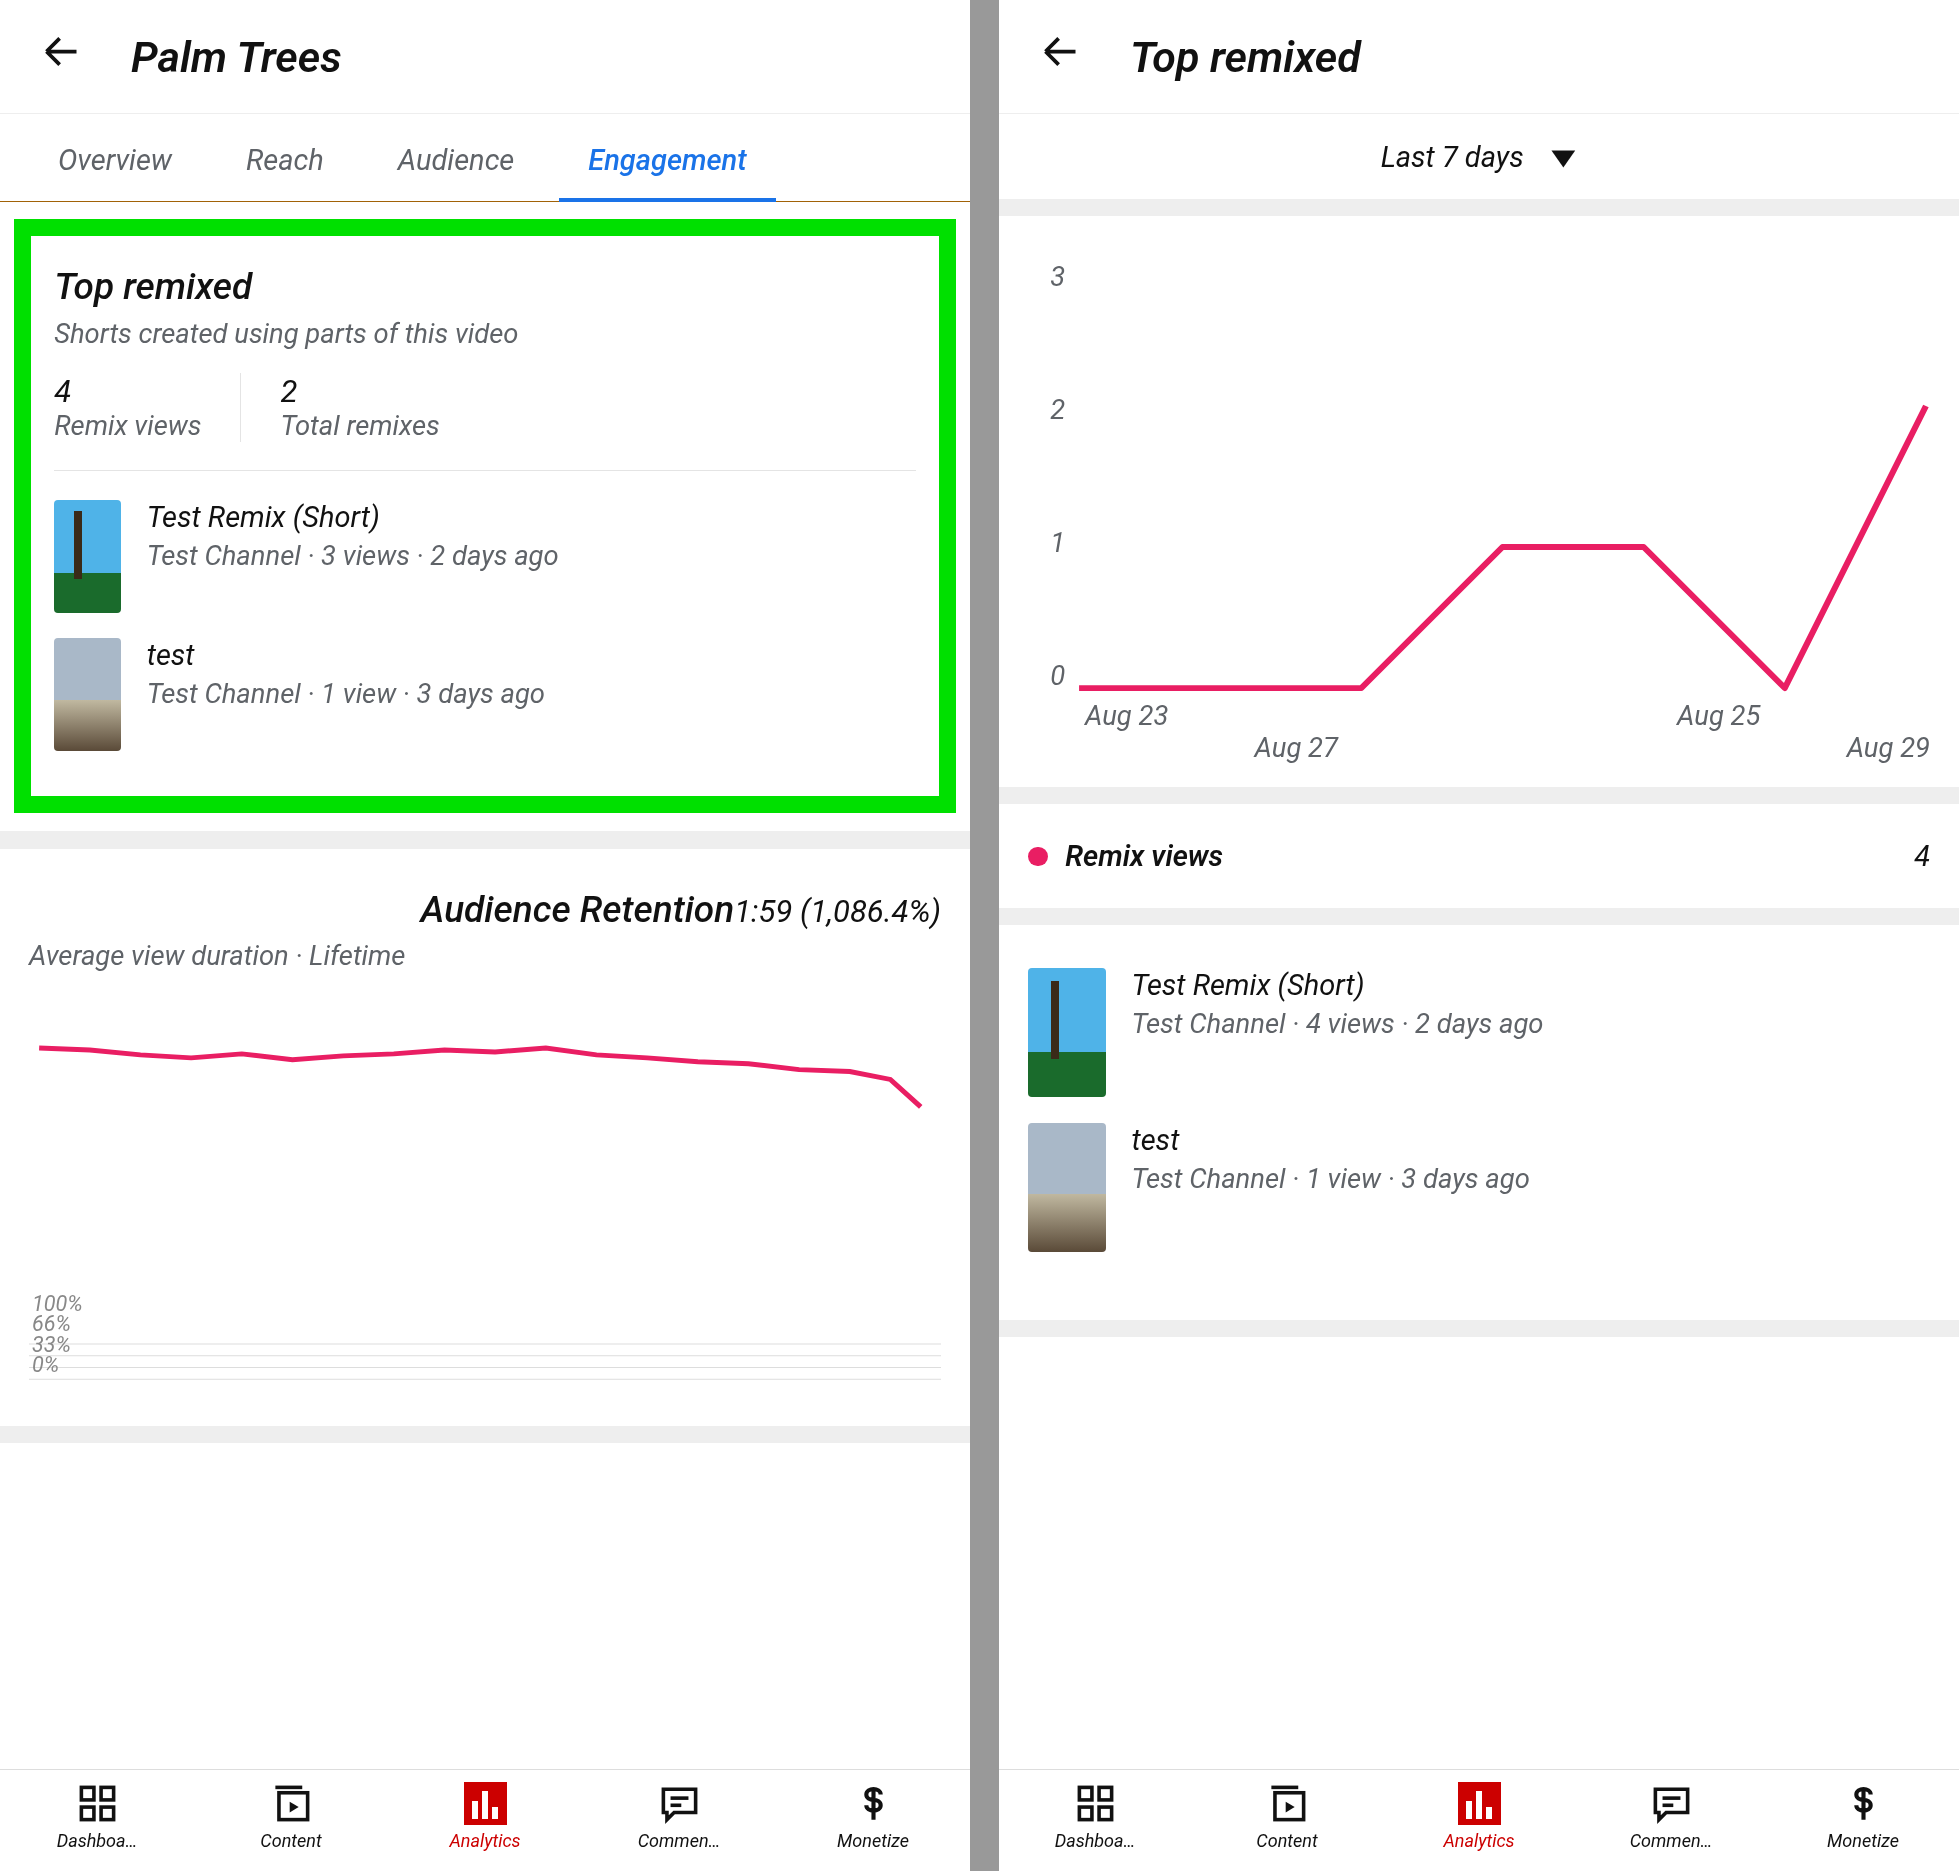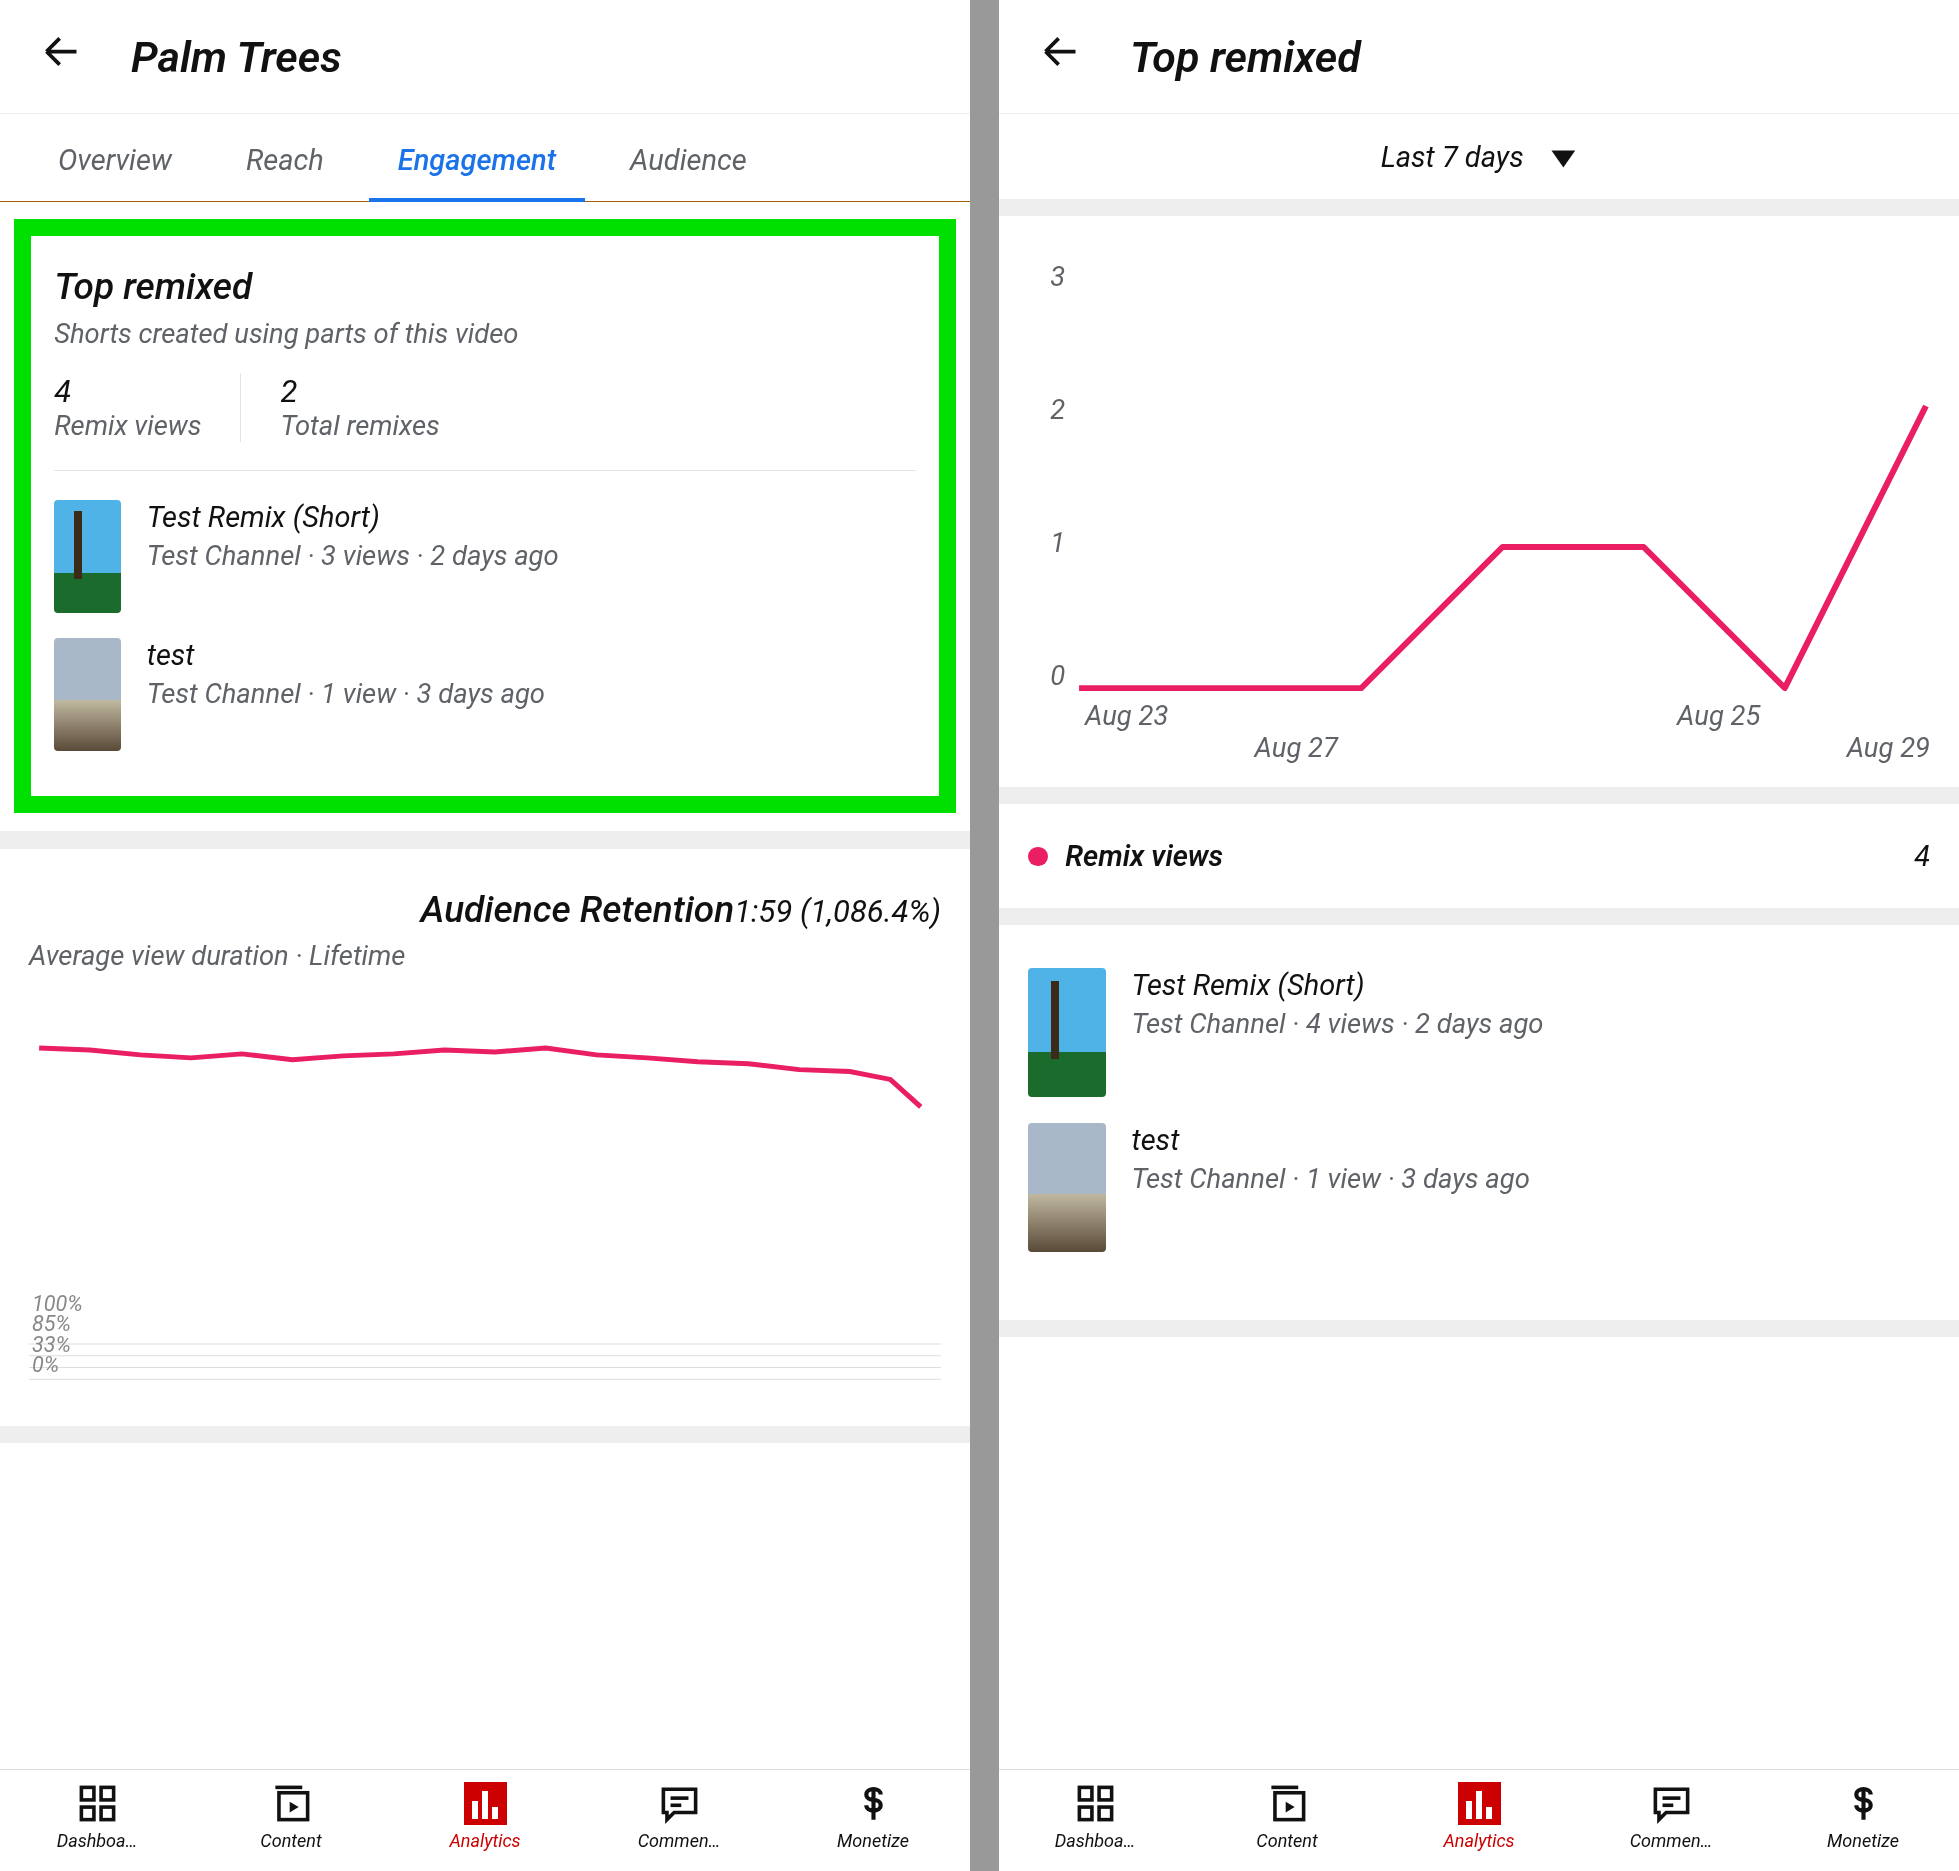--- a/index.html
+++ b/index.html
@@ -238,22 +238,22 @@
       <svg width="45" height="45" viewBox="0 0 24 24" fill="none" stroke="#111" stroke-width="2">
           <path d="M20 12H4M4 12l7-7M4 12l7 7"></path>
         </svg>
     </div>
     <div class="title">Palm Trees</div>
   </div>
 
   <div class="tabs">
     <div class="tab">Overview</div>
     <div class="tab">Reach</div>
+    <div class="tab">Audience</div>
     <div class="tab active">Engagement</div>
-    <div class="tab">Audience</div>
   </div>
 
   <div class="highlight">
     <div style="padding:29px 23.5px 19.6px 23.5px;">
       <div class="card-title">Top remixed</div>
       <div class="card-sub">Shorts created using parts of this video</div>
       <div class="metrics">
         <div class="metric">
           <div class="metric-value">4</div>
           <div class="metric-label">Remix views</div>
@@ -297,21 +297,21 @@
         <g stroke="#ddd" stroke-width="1">
           <line x1="0" y1="350" x2="900" y2="350"></line>
           <line x1="0" y1="362" x2="900" y2="362"></line>
           <line x1="0" y1="374" x2="900" y2="374"></line>
           <line x1="0" y1="386" x2="900" y2="386"></line>
         </g>
         <polyline fill="none" stroke="#e91e63" stroke-width="5" points="10,48 60,50 110,55 160,58 210,54 260,60 310,56 360,54 410,50 460,52 510,48 560,55 610,58 660,62 710,64 760,70 810,72 850,80 880,108"></polyline>
       </svg>
       <div class="ret-labels">
         <div>100%</div>
-        <div>85%</div>
+        <div>66%</div>
         <div>33%</div>
         <div>0%</div>
       </div>
     </div>
   </div>
 
   <div class="bottomnav">
     <div class="nav-item">
       <div class="nav-icon">
         <svg width="43" height="43" viewBox="0 0 24 24" fill="none" stroke="#111" stroke-width="2">

